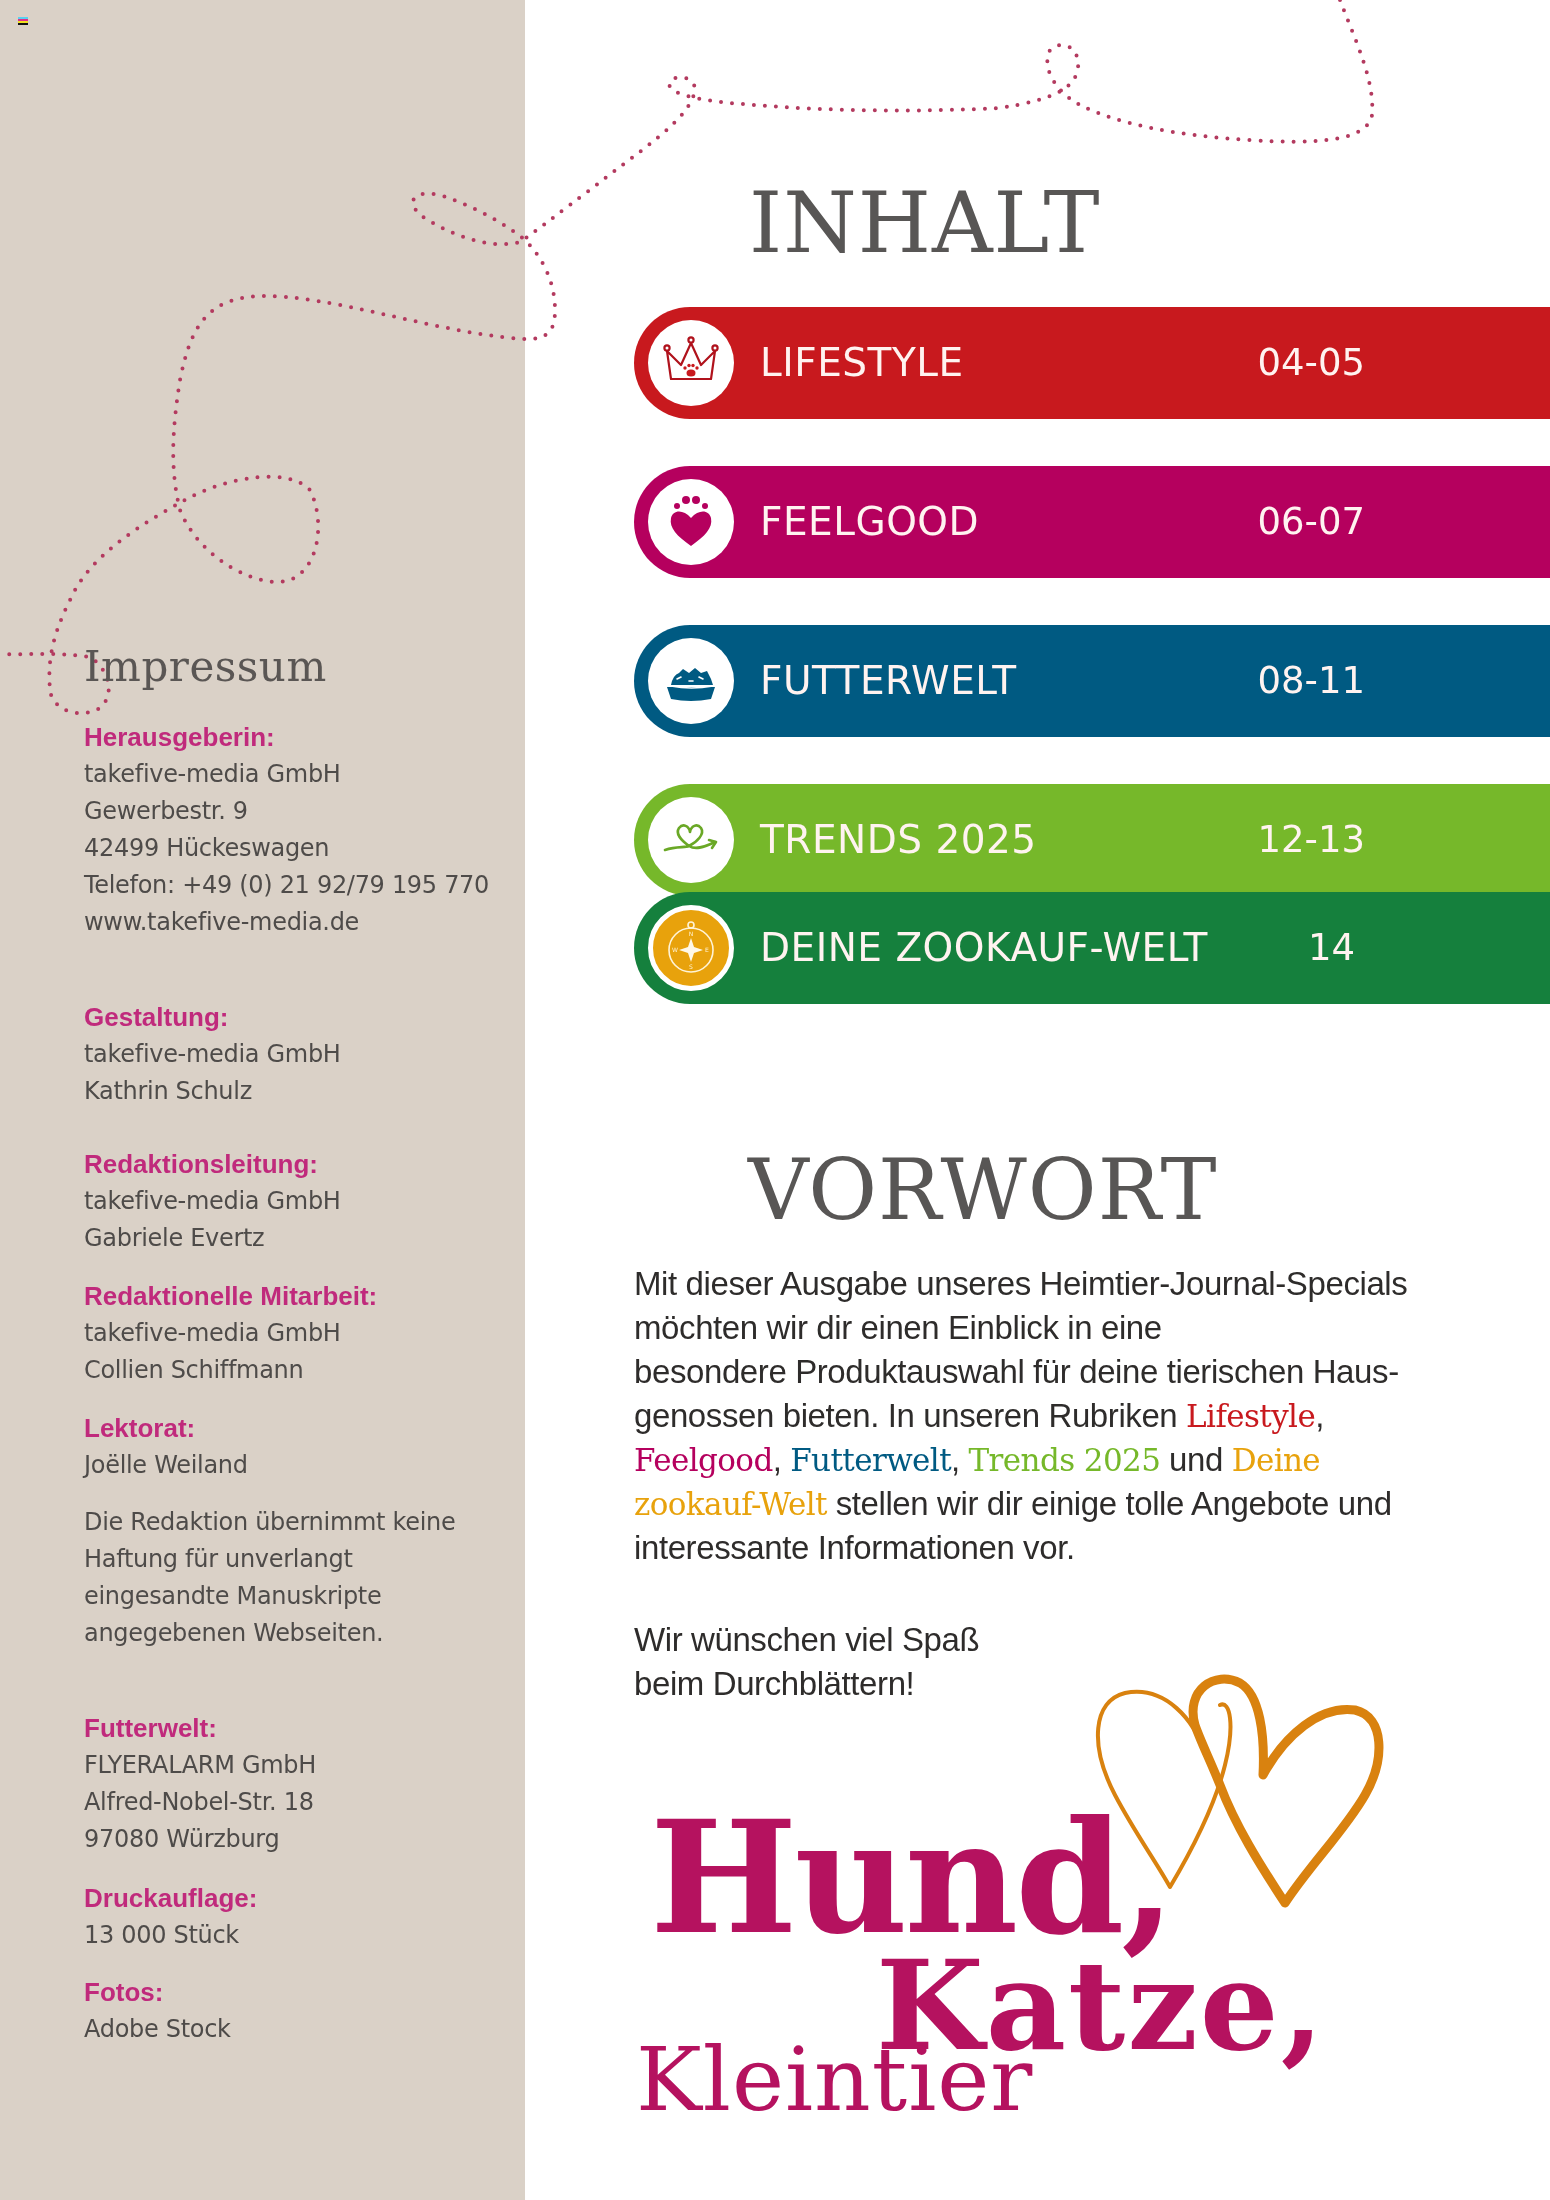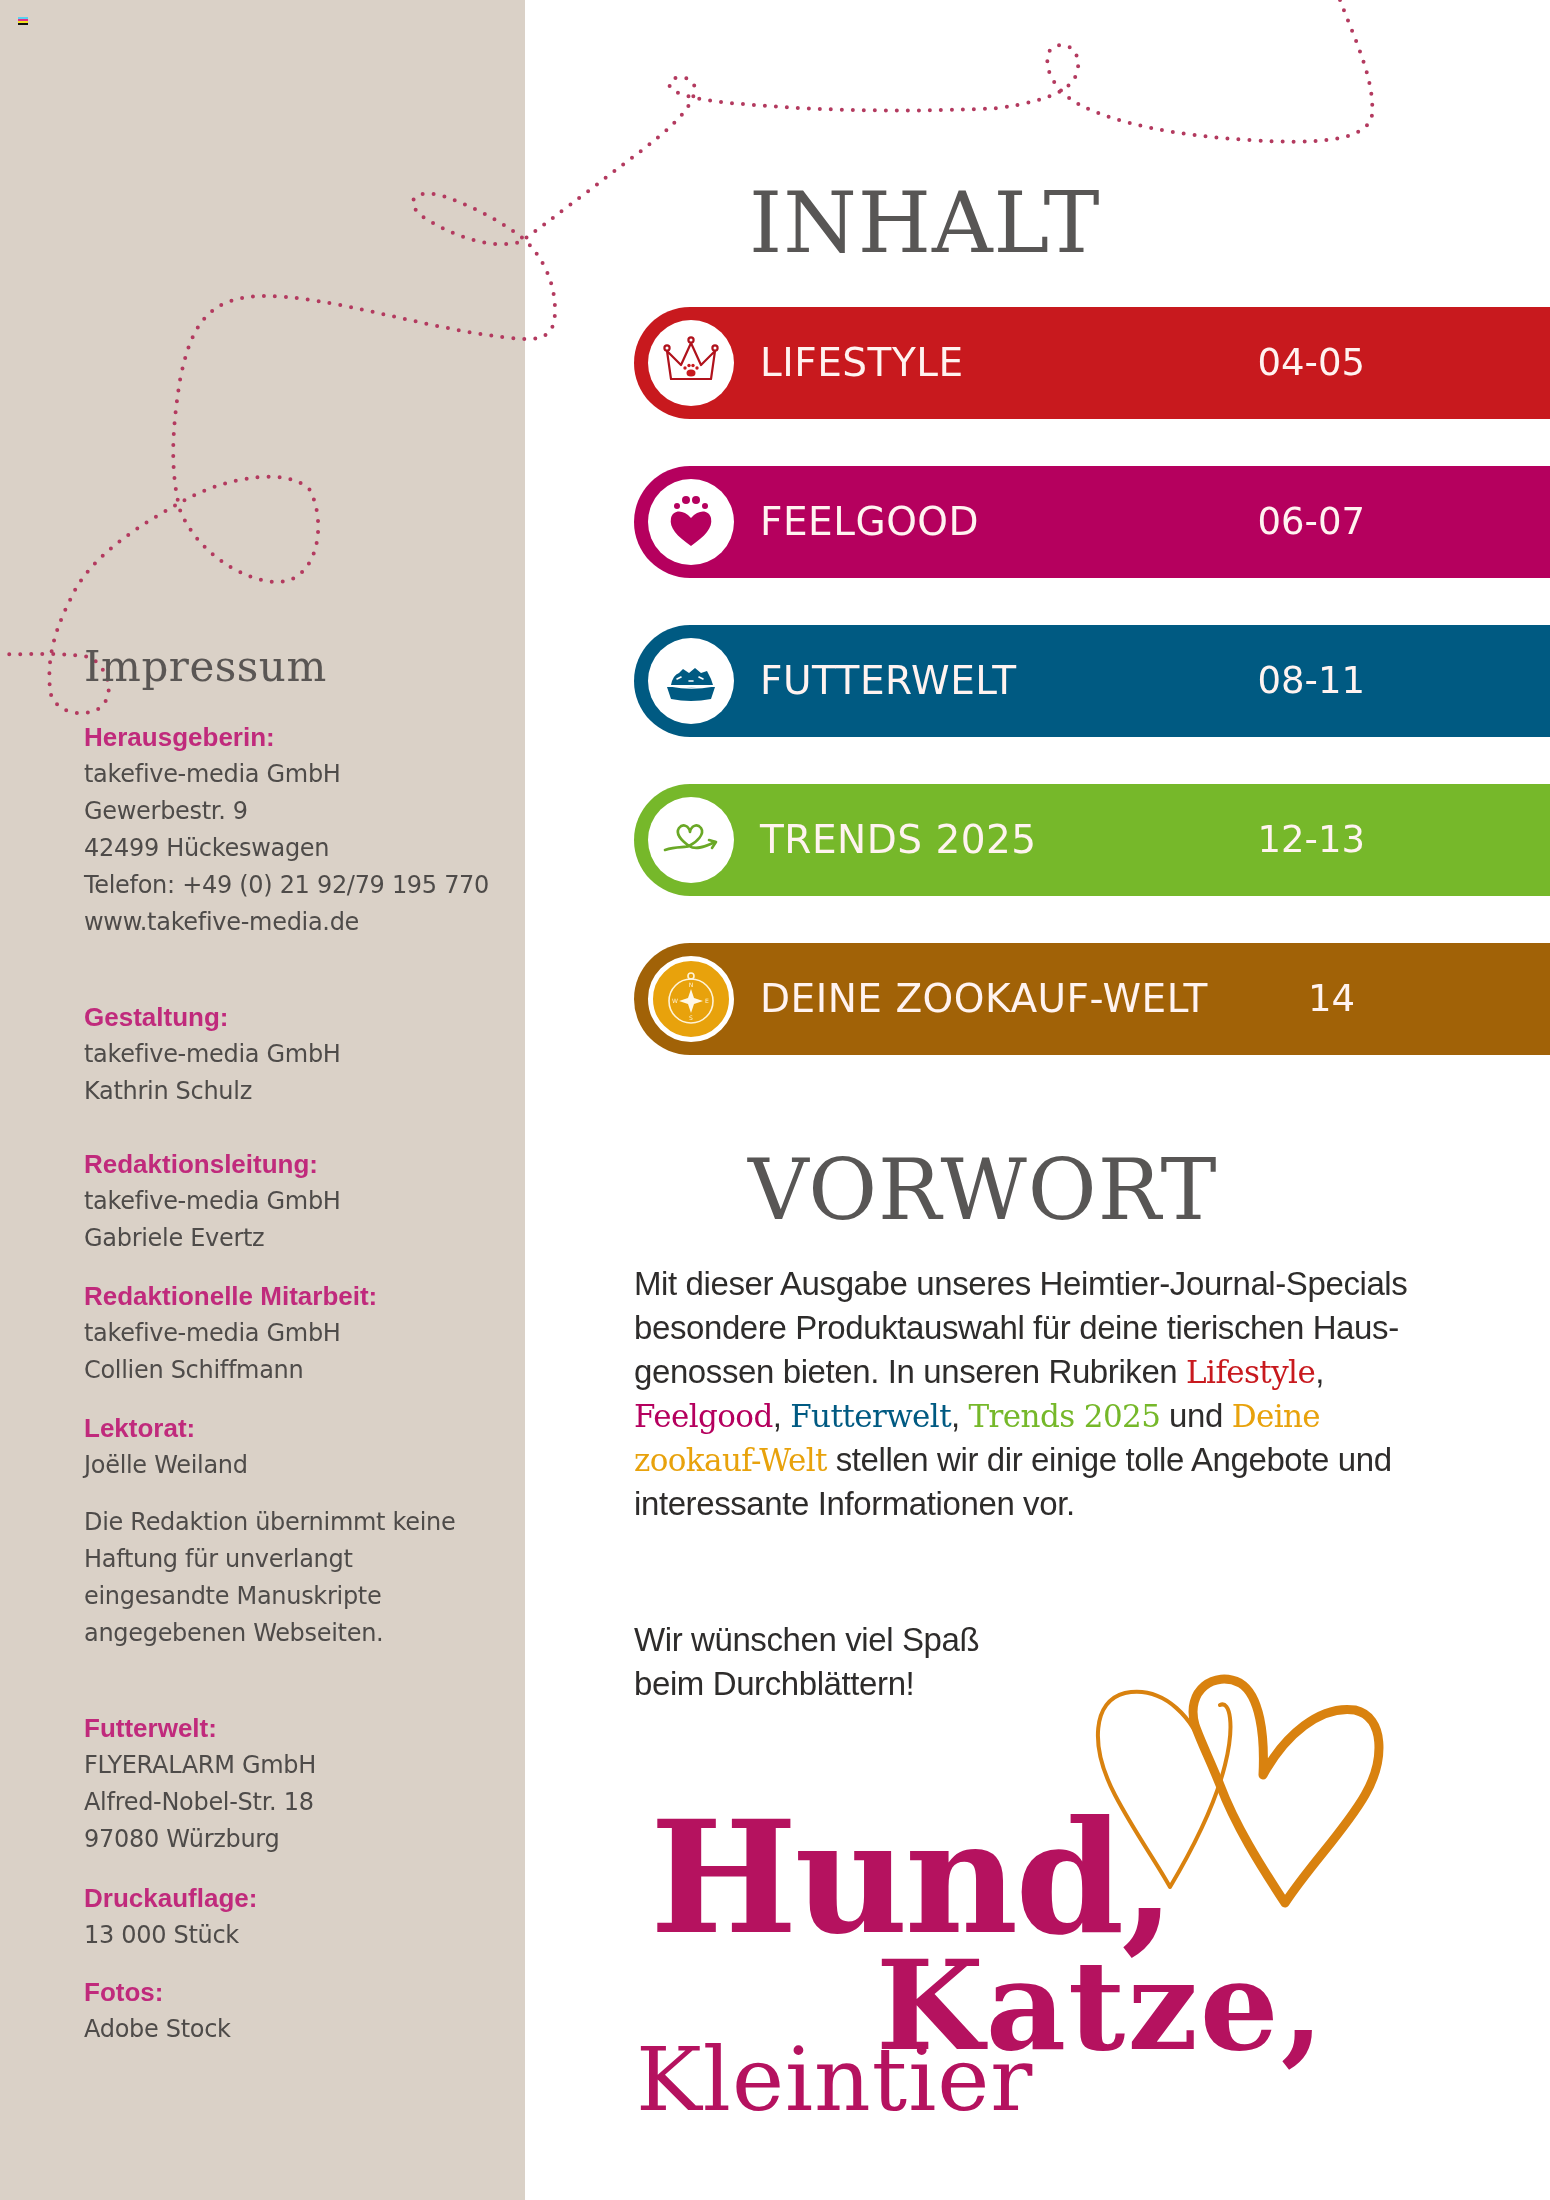--- a/index.html
+++ b/index.html
@@ -228,21 +228,21 @@
       <g fill="none" stroke="#6aa826" stroke-width="2.6" stroke-linecap="round" stroke-linejoin="round">
         <path d="M6 42 C18 38 26 40 30 38 C22 32 16 26 20 20 C24 15 30 18 31 24 C32 18 38 15 42 20 C46 26 38 34 30 38 C36 42 44 40 56 34"></path>
         <path d="M50 32 L57 34 L53 40"></path>
       </g>
     </svg>
   </div>
   <span class="toc-label">TRENDS 2025</span>
   <span class="toc-pages">12-13</span>
 </div>
 
-<div class="toc-bar" style="top:943px;background:#a16207">
+<div class="toc-bar" style="top:892px;background:#15803d">
   <div class="toc-icon" style="background:#e8a20c;border:5px solid #fff;box-sizing:border-box">
     <svg viewBox="0 0 64 64">
       <g fill="none" stroke="#fff3d6" stroke-width="1.6">
         <circle cx="32" cy="34" r="22"></circle>
         <circle cx="32" cy="9" r="3"></circle>
       </g>
       <path d="M32 22 L35 31 L44 34 L35 37 L32 46 L29 37 L20 34 L29 31 Z" fill="#fff8e8"></path>
       <g fill="#fff3d6" font-size="6" font-family="DejaVu Sans, sans-serif" text-anchor="middle">
         <text x="32" y="20">N</text>
           <text x="32" y="53">S</text>
@@ -252,20 +252,21 @@
     </svg>
   </div>
   <span class="toc-label">DEINE ZOOKAUF-WELT</span>
   <span class="toc-pages" style="right:195px">14</span>
 </div>
 
 <h2 class="section-title vorwort-title">VORWORT</h2>
 
 <div class="vorwort-body">
   <span class="ln">Mit dieser Ausgabe unseres Heimtier-Journal-Specials</span>
+  <span class="ln">möchten wir dir einen Einblick in eine</span>
   <span class="ln">besondere Produktauswahl für deine tierischen Haus-</span>
   <span class="ln"><span>genossen bieten. In unseren Rubriken </span><span class="hl" style="color:#c8191e">Lifestyle</span><span>,</span></span>
   <span class="ln"><span class="hl" style="color:#b5005e">Feelgood</span><span>, </span><span class="hl" style="color:#005a82">Futterwelt</span><span>, </span><span class="hl" style="color:#76b82a">Trends 2025</span><span> und </span><span class="hl" style="color:#e8a20c">Deine</span></span>
   <span class="ln"><span class="hl" style="color:#e8a20c">zookauf-Welt</span><span> stellen wir dir einige tolle Angebote und</span></span>
   <span class="ln">interessante Informationen vor.</span>
 </div>
 
 <div class="closing">
   <div>Wir wünschen viel Spaß</div>
   <div>beim Durchblättern!</div>

